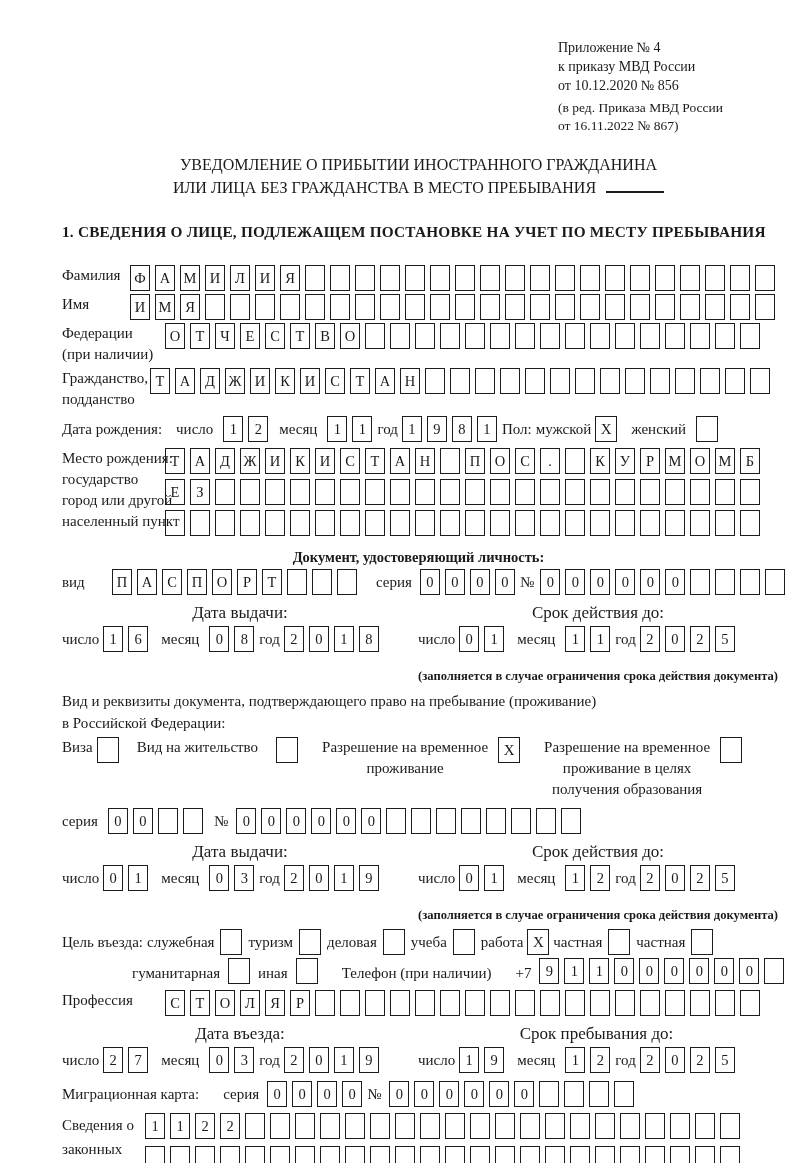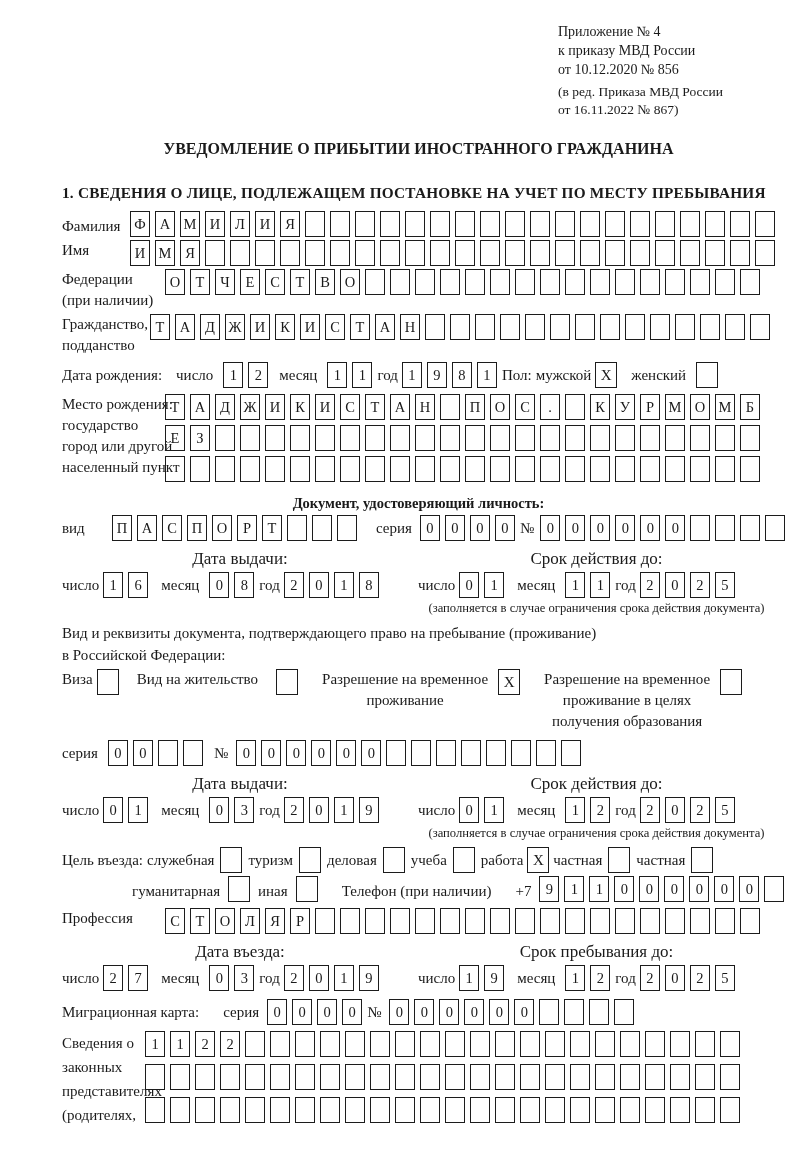--- a/index.html
+++ b/index.html
@@ -1,51 +1,51 @@
 <!DOCTYPE html>
 <html><head>
 <meta charset="utf-8">
 <style>
   html,body{margin:0;padding:0;background:#fff;}
   body{width:800px;height:1163px;overflow:hidden;color:#1a1a1a;
        font-family:"Liberation Serif", serif;font-size:15px;}
-  .page{box-sizing:border-box;width:800px;height:1163px;padding:22px 25px 0 62px;position:relative;border-radius:7px;}
+  .page{box-sizing:border-box;width:800px;height:1163px;padding:38px 25px 0 62px;position:relative;border-radius:7px;}
 
   
   .appendix{margin-left:496px;font-size:14px;line-height:19px;}
   .appendix-note{margin-left:496px;font-size:13.5px;line-height:18px;margin-top:4px;}
   .form-label{font-weight:bold;text-align:right;margin-top:16px;margin-right:8px;font-size:15.5px;letter-spacing:.5px;}
 
-  .title{font-weight:bold;text-align:center;font-size:16px;line-height:23px;margin-top:18px;}
+  .title{font-weight:normal;text-align:center;font-size:16px;line-height:23px;margin-top:18px;}
   .blank-line{display:inline-block;width:58px;border-bottom:2px solid #1a1a1a;height:14px;margin-left:10px;}
   .section-heading{font-weight:bold;font-size:15.3px;margin-top:24px;letter-spacing:.2px;white-space:nowrap;}
 
   
   .row{display:flex;align-items:flex-start;margin-top:3px;}
   .vmid{align-items:center;}
   .lbl{line-height:21px;flex-shrink:0;white-space:nowrap;}
   .w68{width:68px;} .w88{width:88px;} .w103{width:103px;} .w83{width:83px;}
   .cells{display:flex;flex-wrap:nowrap;}
   .cell{box-sizing:border-box;width:20px;height:26px;border:1.6px solid #1c1c1c;margin-right:5px;
         display:inline-flex;align-items:center;justify-content:center;font-size:14.5px;flex-shrink:0;}
   .cellcol .cells{margin-bottom:5px;}
   .checkbox{box-sizing:border-box;width:22px;height:26px;border:1.6px solid #1c1c1c;
         display:inline-flex;align-items:center;justify-content:center;font-size:15px;flex-shrink:0;}
   .ml4{margin-left:4px;} .ml6{margin-left:6px;} .ml8{margin-left:8px;} .ml10{margin-left:10px;}
   .ml14{margin-left:14px;} .ml18{margin-left:18px;} .ml24{margin-left:24px;}
-  .mt6{margin-top:6px;} .mt8{margin-top:8px;} .mt10{margin-top:9px;align-items:flex-end;}
+  .mt6{margin-top:6px;} .mt8{margin-top:8px;} .mt10{margin-top:24px;}
 
   .doc-heading{font-weight:bold;text-align:center;font-size:14.5px;margin-top:8px;}
 
   .datecols{display:flex;margin-top:8px;}
   .half-l{width:356px;flex-shrink:0;}
   .half-r{flex:1;}
   .half-h{text-align:center;font-size:17px;margin-bottom:3px;}
   .daterow{display:flex;align-items:center;}
-  .note{font-size:12.6px;text-align:center;margin-top:3px;white-space:nowrap;}
+  .note{font-size:12.6px;text-align:center;margin-top:17px;white-space:nowrap;font-weight:bold;}
 
   .plain{line-height:22px;}
   .center-lbl{text-align:center;line-height:21px;}
 </style>
 </head>
 <body>
 
 <div class="page">
 
   <div class="appendix">
@@ -53,20 +53,21 @@
     <div>к приказу МВД России</div>
     <div>от 10.12.2020 № 856</div>
   </div>
   <div class="appendix-note">
     <div>(в ред. Приказа МВД России</div>
     <div>от 16.11.2022 № 867)</div>
   </div>
 
   <div class="title">
     <div>УВЕДОМЛЕНИЕ О ПРИБЫТИИ ИНОСТРАННОГО ГРАЖДАНИНА</div>
+    <div><span>ИЛИ ЛИЦА БЕЗ ГРАЖДАНСТВА В МЕСТО ПРЕБЫВАНИЯ</span><span class="blank-line"></span></div>
   </div>
 
   <div class="section-heading">1. СВЕДЕНИЯ О ЛИЦЕ, ПОДЛЕЖАЩЕМ ПОСТАНОВКЕ НА УЧЕТ ПО МЕСТУ ПРЕБЫВАНИЯ</div>
 
   <div class="row mt10">
     <span class="lbl w68">Фамилия</span>
     <span class="cells">
         <span class="cell">Ф</span>
         <span class="cell">А</span>
         <span class="cell">М</span>

